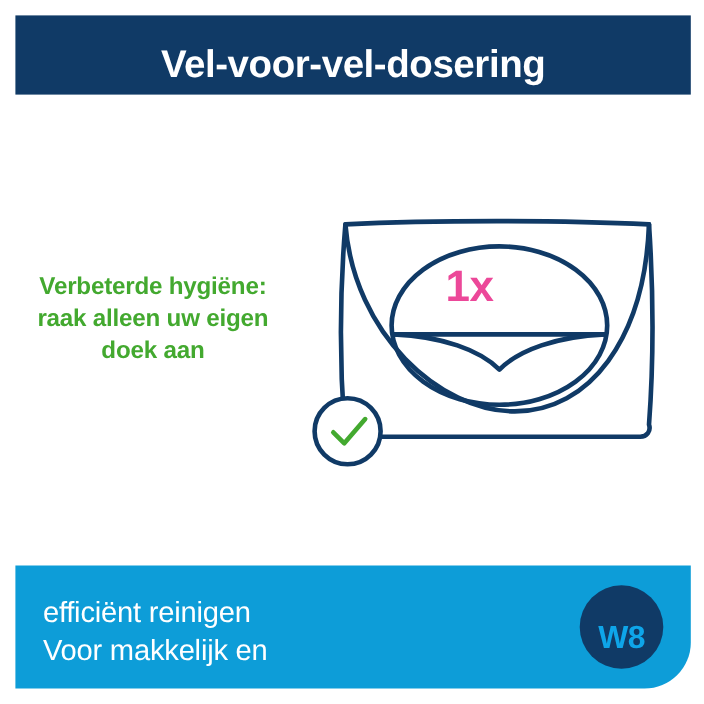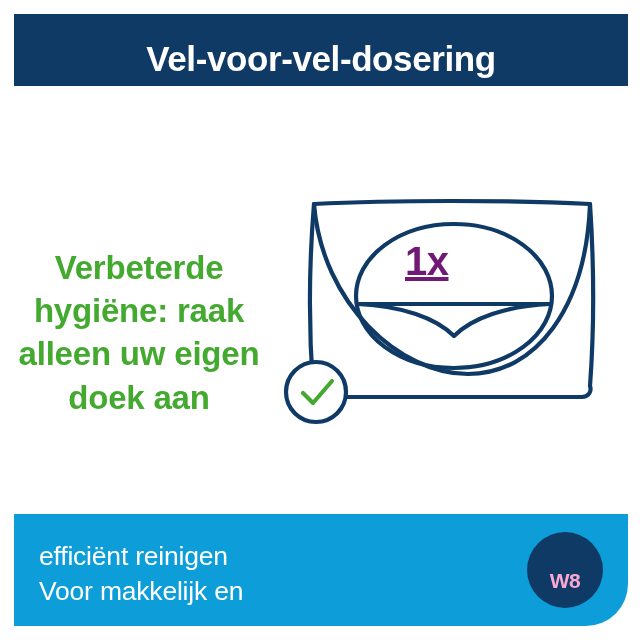--- a/index.html
+++ b/index.html
@@ -57,21 +57,21 @@
     height: 410px;
   }
 
   .feature-text {
     position: absolute;
     left: 14px;
     top: 150px;
     width: 250px;
     text-align: center;
     color: #43a92f;
-    font-size: 33px;
+    font-size: 22px;
     font-weight: bold;
     line-height: 1.31;
     letter-spacing: -0.2px;
   }
 
   
   .illustration {
     position: absolute;
     left: 272px;
     top: 88px;
@@ -91,24 +91,23 @@
     width: 340px;
     text-align: center;
     pointer-events: none;
   }
   .dose-label span {
     position: absolute;
     left: 133px;
     top: 57px;
     font-size: 40px;
     font-weight: bold;
-    color: #701a75;
+    color: #ec4899;
     letter-spacing: -0.5px;
     line-height: 1;
-    text-decoration: underline;
   }
 
   
   .footer-banner {
     position: absolute;
     left: 14px;
     top: 514px;
     width: 614px;
     height: 112px;
     background: #0d9dd8;
@@ -133,22 +132,22 @@
     top: 18px;
     width: 76px;
     height: 76px;
     border-radius: 50%;
     background: #103a66;
     display: flex;
     align-items: center;
     justify-content: center;
   }
   .badge-label {
-    color: #f9a8d4;
-    font-size: 21px;
+    color: #0ea5e9;
+    font-size: 29px;
     font-weight: bold;
     letter-spacing: -0.6px;
     line-height: 1;
     margin-top: 20px;
   }
 </style>
 </head>
 <body>
 
 <div id="infographic">

